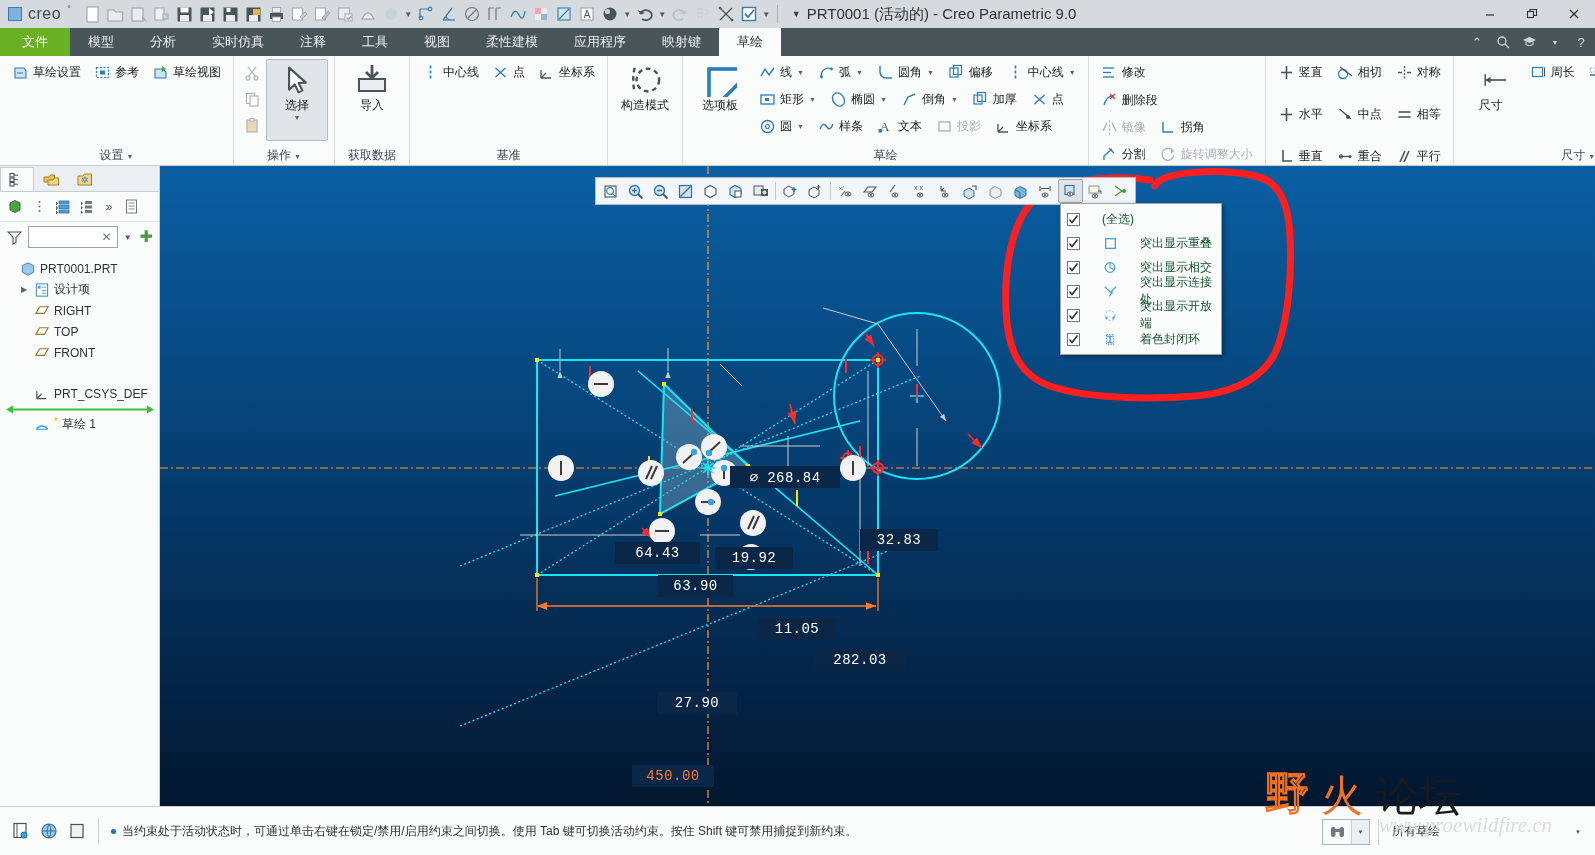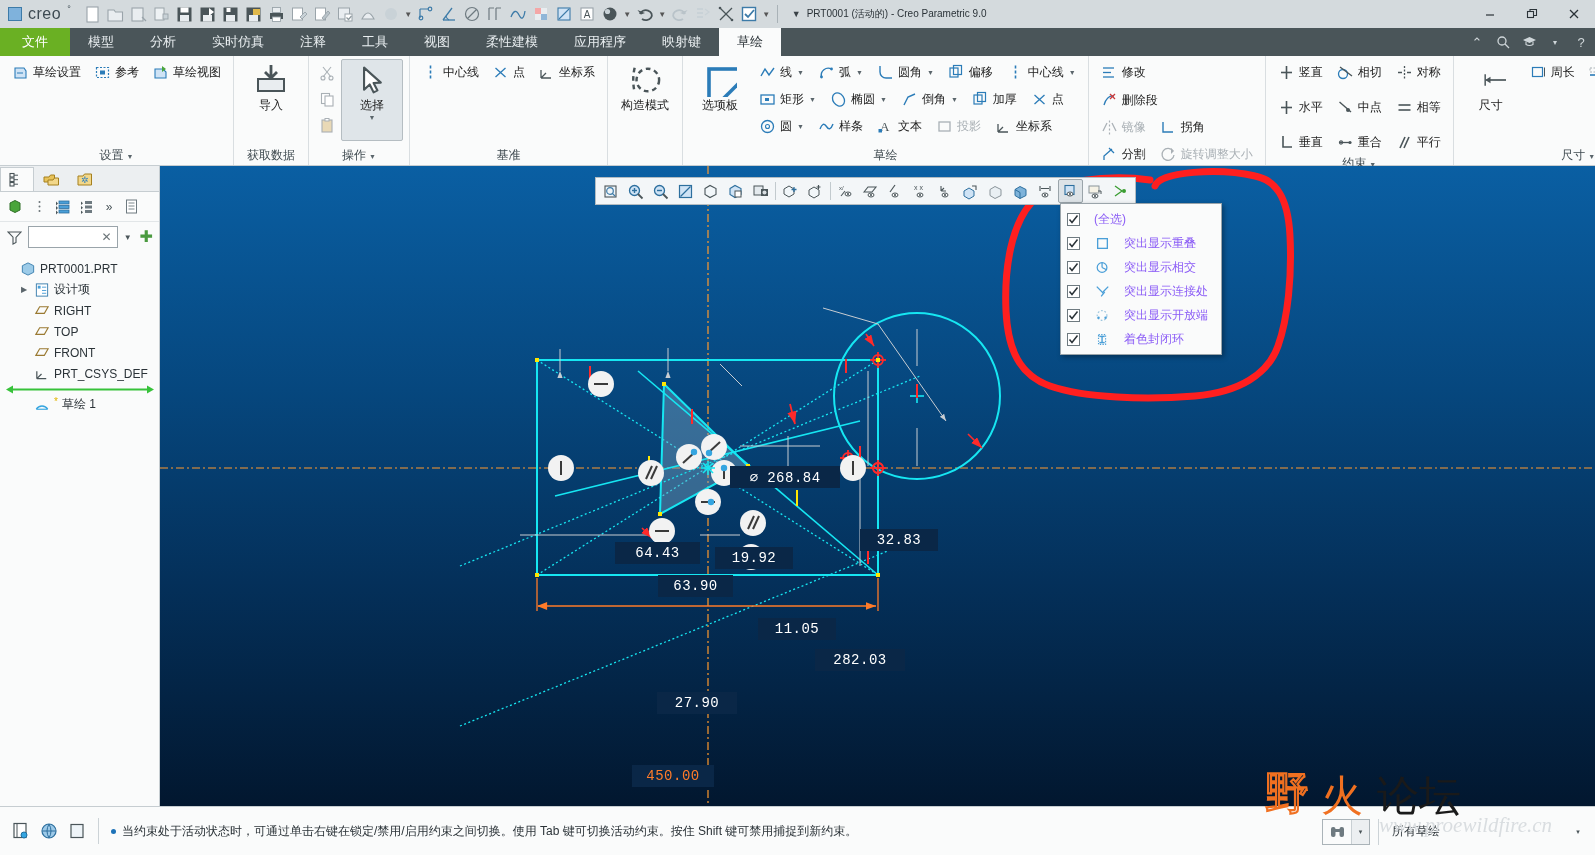--- a/index.html
+++ b/index.html
@@ -22,21 +22,21 @@
     transform:skewX(0deg);
   }
   .creo-word{ font-size:16px; color:#3d4a52; letter-spacing:.5px; font-weight:400;}
   .qat{ display:flex; align-items:center; gap:1px; }
   .qicon{
     width:22px;height:22px;display:flex;align-items:center;justify-content:center;
     border:1px solid transparent; border-radius:2px;
   }
   .qsep{ width:1px;height:18px;background:#a9b2b7;margin:0 4px; }
   .qcaret{ width:11px;height:22px;display:flex;align-items:center;justify-content:center;color:#555;font-size:8px;}
-  .title-text{ margin-left:6px; font-size:10px; color:#2b3338; white-space:nowrap;}
+  .title-text{ margin-left:6px; font-size:15px; color:#2b3338; white-space:nowrap;}
   .title-caret{ margin-left:10px; color:#3a4247; font-size:9px; }
   .winbtns{ position:absolute; right:0; top:0; height:28px; display:flex; }
   .winbtn{ width:42px;height:28px;display:flex;align-items:center;justify-content:center;color:#2b3338;font-size:13px;}
 
   
   .tabbar{
     position:absolute; left:0; top:28px; width:1595px; height:28px;
     background:#4a5559; display:flex; align-items:stretch;
   }
   .tab{
@@ -125,21 +125,21 @@
   .ftb{ width:25px;height:24px;display:flex;align-items:center;justify-content:center;border:1px solid transparent;border-radius:2px;}
   .ftb.sel{ background:#dde3e7;border-color:#9aa4aa;}
   .ftb-sep{ width:1px;height:18px;background:#c2cace;margin:0 2px;}
 
   
   .dropmenu{
     position:absolute; left:900px; top:37px; width:162px;
     background:#fafbfb; border:1px solid #9aa4aa; box-shadow:2px 2px 5px rgba(0,0,0,.35);
     padding:3px 0; z-index:30;
   }
-  .dmi{ display:flex; align-items:center; height:24px; padding:0 6px; gap:14px; font-size:12px; color:#8b5cf6;}
+  .dmi{ display:flex; align-items:center; height:24px; padding:0 6px; gap:22px; font-size:12px; color:#14532d;}
   .cbx{
     width:13px;height:13px;border:1px solid #6e7a80;background:#fff;flex:0 0 13px;
     display:flex;align-items:center;justify-content:center;
   }
   .cbx svg{ display:block; }
   .dmi .dic{ width:16px;height:16px;display:flex;align-items:center;justify-content:center;flex:0 0 16px;}
 
   
   .statusbar{
     position:absolute; left:0; top:806px; width:1595px; height:49px;
@@ -465,36 +465,20 @@
             </div>
           </div>
         </div>
         <div class="rgroup-title">
           <span>设置</span>
           <span class="gcaret">▼</span>
         </div>
       </div>
       <div class="rgroup">
         <div class="rgroup-body">
-          <div class="bigbtn">
-            <div class="bic">
-              <svg width="34" height="34" viewBox="0 0 17 17">
-                <rect x="2" y="8" width="13" height="6" fill="#e9edf0" stroke="#4a5559" stroke-width="1"></rect>
-                <path d="M8.5 1 v6 M5.5 4.5 L8.5 7.5 L11.5 4.5" fill="none" stroke="#4a5559" stroke-width="1.4"></path>
-              </svg>
-            </div>
-            <div class="blabel">导入</div>
-          </div>
-        </div>
-        <div class="rgroup-title">
-          <span>获取数据</span>
-        </div>
-      </div>
-      <div class="rgroup">
-        <div class="rgroup-body">
           <div class="smallstack">
             <div class="smallbtn">
               <svg width="17" height="17" viewBox="0 0 17 17">
                 <circle cx="4" cy="13" r="2" fill="none" stroke="#a9b0b5" stroke-width="1.1"></circle>
                 <circle cx="12" cy="13" r="2" fill="none" stroke="#a9b0b5" stroke-width="1.1"></circle>
                 <line x1="4" y1="12" x2="12" y2="2" stroke="#a9b0b5" stroke-width="1.1"></line>
                 <line x1="12" y1="12" x2="4" y2="2" stroke="#a9b0b5" stroke-width="1.1"></line>
               </svg>
             </div>
             <div class="smallbtn">
@@ -516,20 +500,36 @@
                 <path d="M4 1.5 L4 14 L7.2 11 L9.4 15.5 L11.6 14.4 L9.4 10.2 L13.5 10 Z" fill="#fff" stroke="#4a5559" stroke-width="1.2" stroke-linejoin="round"></path>
               </svg>
             </div>
             <div class="blabel">选择</div>
             <div class="bdd">▼</div>
           </div>
         </div>
         <div class="rgroup-title">
           <span>操作</span>
           <span class="gcaret">▼</span>
+        </div>
+      </div>
+      <div class="rgroup">
+        <div class="rgroup-body">
+          <div class="bigbtn">
+            <div class="bic">
+              <svg width="34" height="34" viewBox="0 0 17 17">
+                <rect x="2" y="8" width="13" height="6" fill="#e9edf0" stroke="#4a5559" stroke-width="1"></rect>
+                <path d="M8.5 1 v6 M5.5 4.5 L8.5 7.5 L11.5 4.5" fill="none" stroke="#4a5559" stroke-width="1.4"></path>
+              </svg>
+            </div>
+            <div class="blabel">导入</div>
+          </div>
+        </div>
+        <div class="rgroup-title">
+          <span>获取数据</span>
         </div>
       </div>
       <div class="rgroup">
         <div class="rgroup-body">
           <div class="col">
             <div class="ritem">
               <span class="ic">
                 <svg width="17" height="17" viewBox="0 0 17 17">
                   <line x1="8.5" y1="1.5" x2="8.5" y2="15.5" stroke="#2b7cb8" stroke-width="1.6" stroke-dasharray="3 2"></line>
                 </svg>
@@ -801,21 +801,21 @@
               </div>
             </div>
           </div>
         </div>
         <div class="rgroup-title">
           <span>编辑</span>
         </div>
       </div>
       <div class="rgroup">
         <div class="rgroup-body">
-          <div style="display: flex; flex-direction: column; gap: 9px; text-align: right;">
+          <div style="display: flex; flex-direction: column; gap: 16px; text-align: right;">
             <div style="display: flex; gap: 2px;">
               <div class="ritem">
                 <span class="ic">
                   <svg width="17" height="17" viewBox="0 0 17 17">
                     <line x1="8.5" y1="2" x2="8.5" y2="15" stroke="#4a5559" stroke-width="1.6"></line>
                     <line x1="3" y1="8.5" x2="14" y2="8.5" stroke="#4a5559" stroke-width="1.6"></line>
                   </svg>
                 </span>
                 <span>竖直</span>
               </div>
@@ -1098,21 +1098,21 @@
         </div>
         <div class="tnode" style="padding-left: 14px; align-items: center;">
           <span class="tarrow"></span>
           <span class="tic">
             <svg width="16" height="16" viewBox="0 0 17 17">
               <path d="M2 11 L6 4 L15 4 L11 11 Z" fill="none" stroke="#9a7a32" stroke-width="1.2"></path>
             </svg>
           </span>
           <span class="tlabel">FRONT</span>
         </div>
-        <div class="tnode" style="padding-left: 14px;">
+        <div class="tnode" style="padding-left: 14px; margin-top: 20px;">
           <span class="tarrow"></span>
           <span class="tic">
             <svg width="17" height="17" viewBox="0 0 17 17">
               <path d="M3 14 L3 6 M3 14 L13 14 M3 14 L8 9" fill="none" stroke="#4a5559" stroke-width="1.3"></path>
             </svg>
           </span>
           <span class="tlabel">PRT_CSYS_DEF</span>
         </div>
         <div class="greenbar">
           <svg width="148" height="9" viewBox="0 0 148 9">

